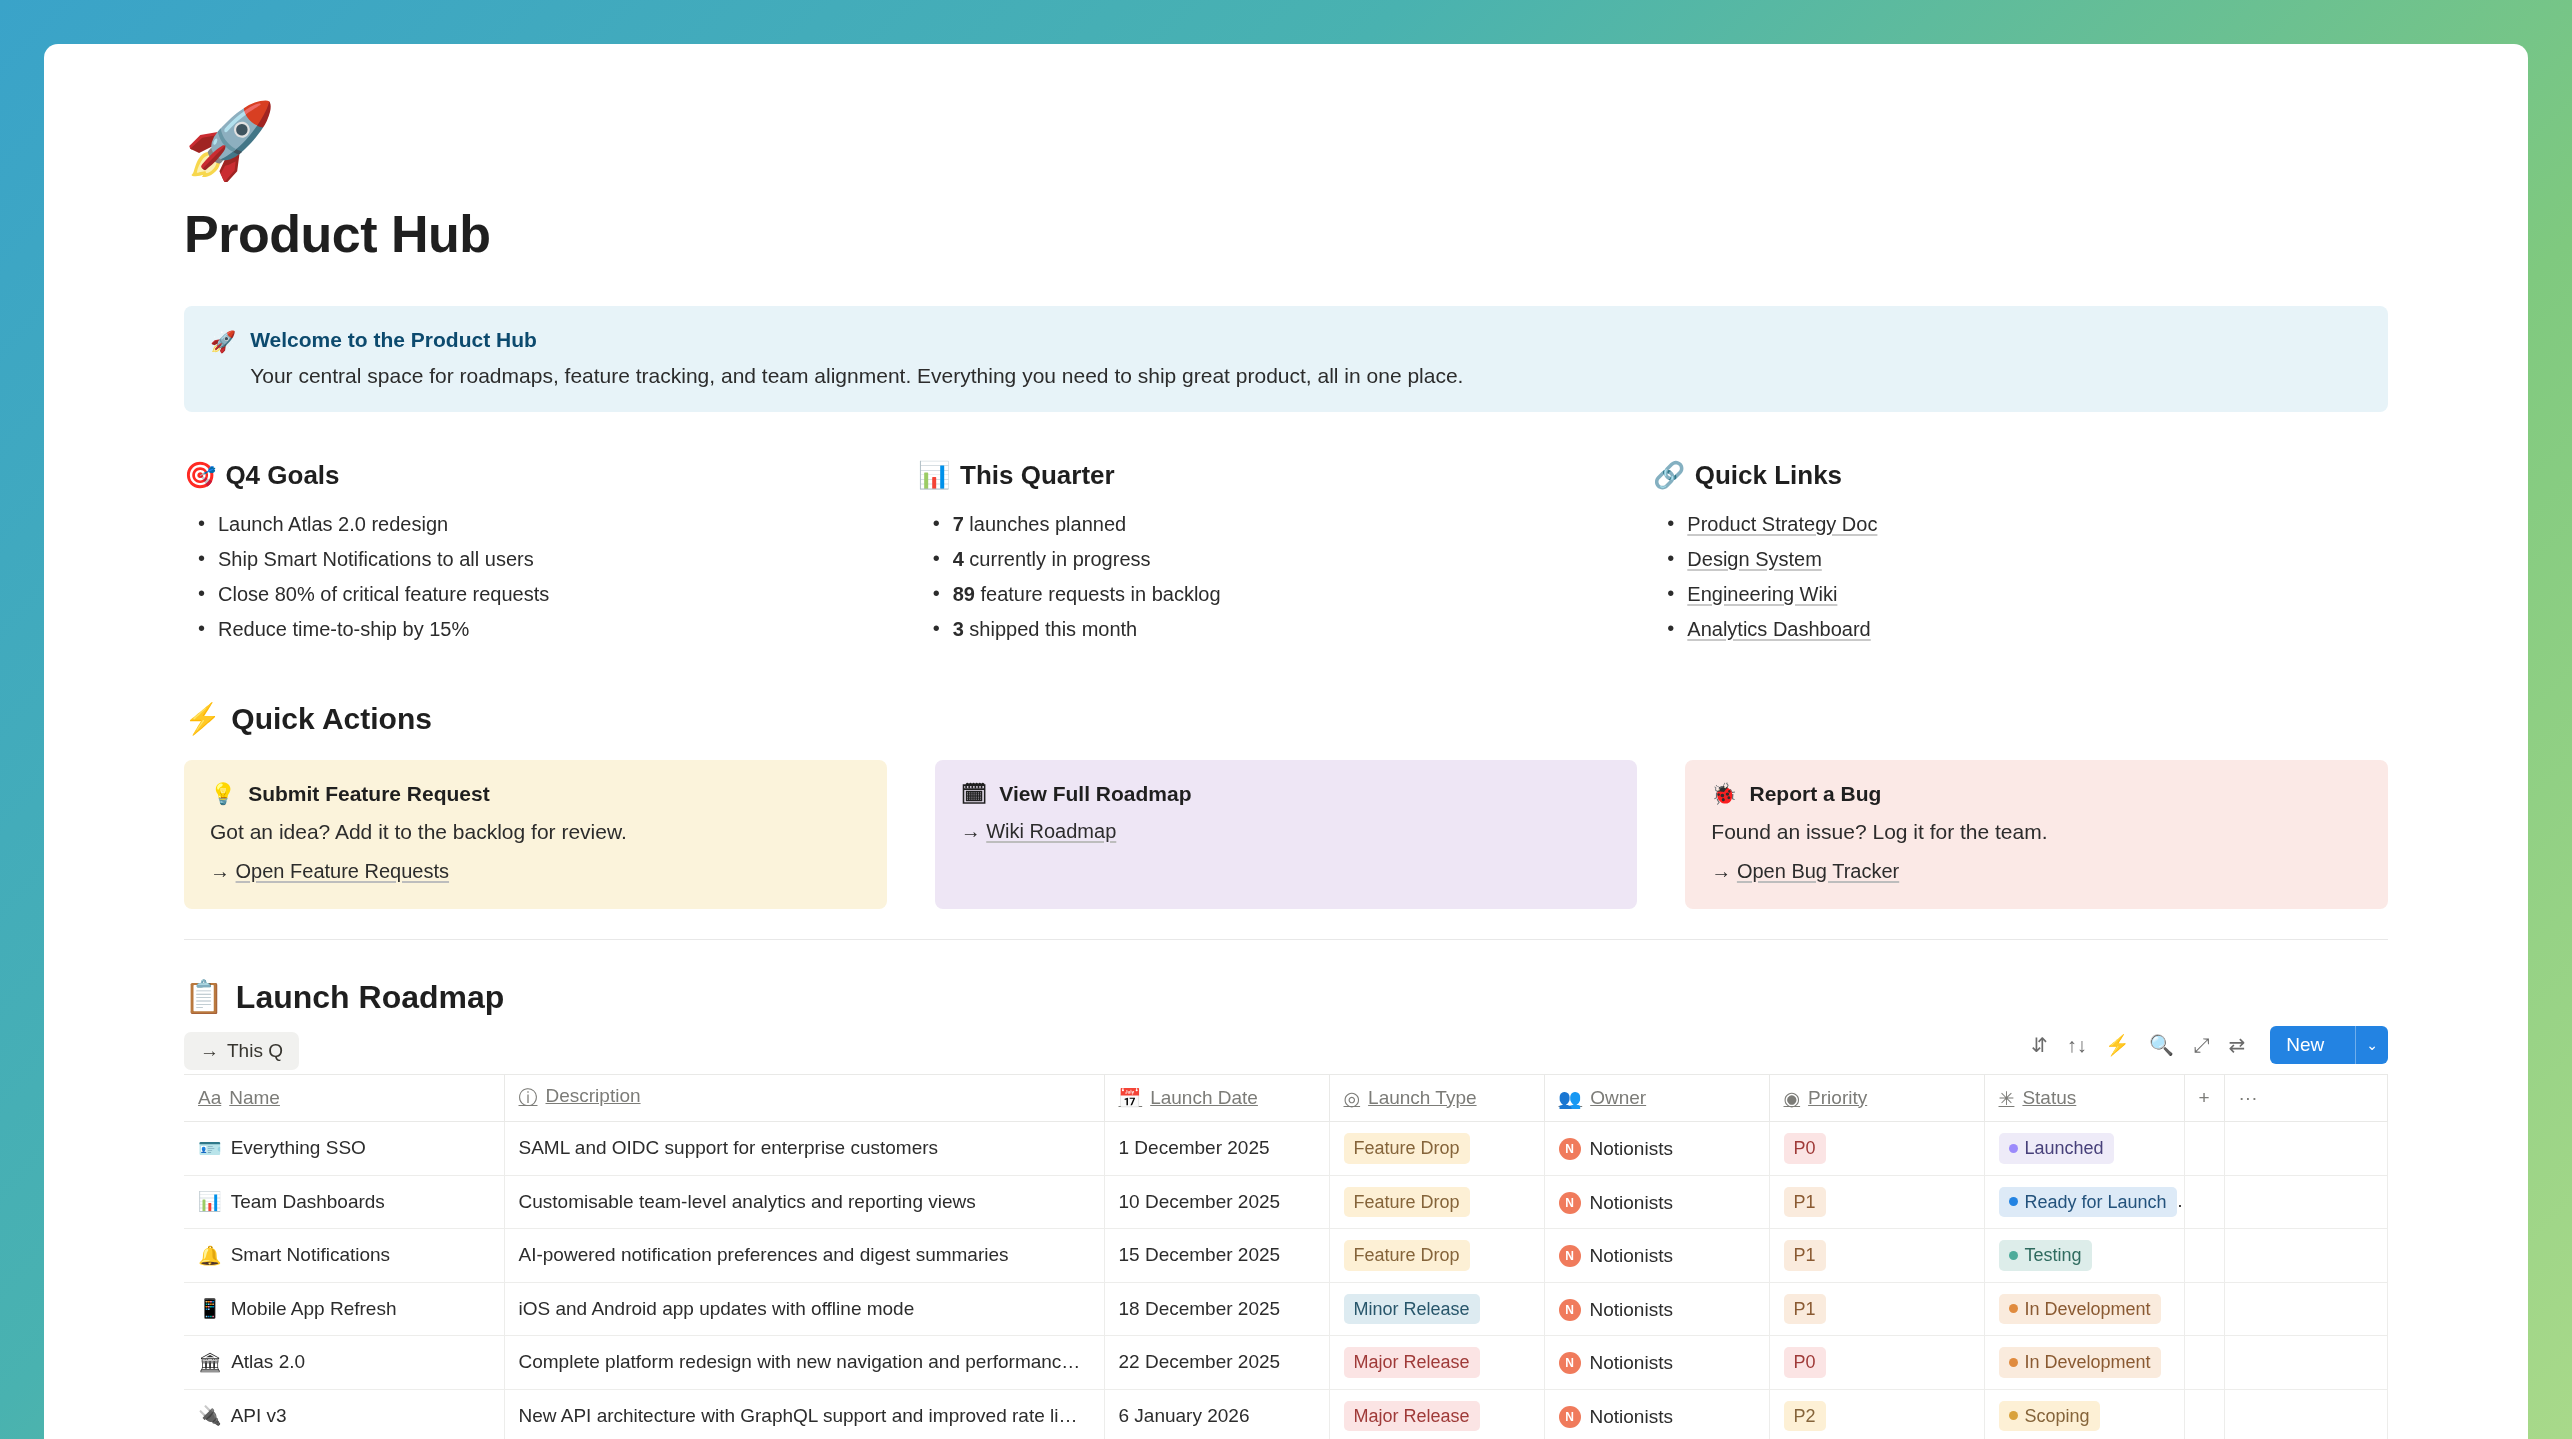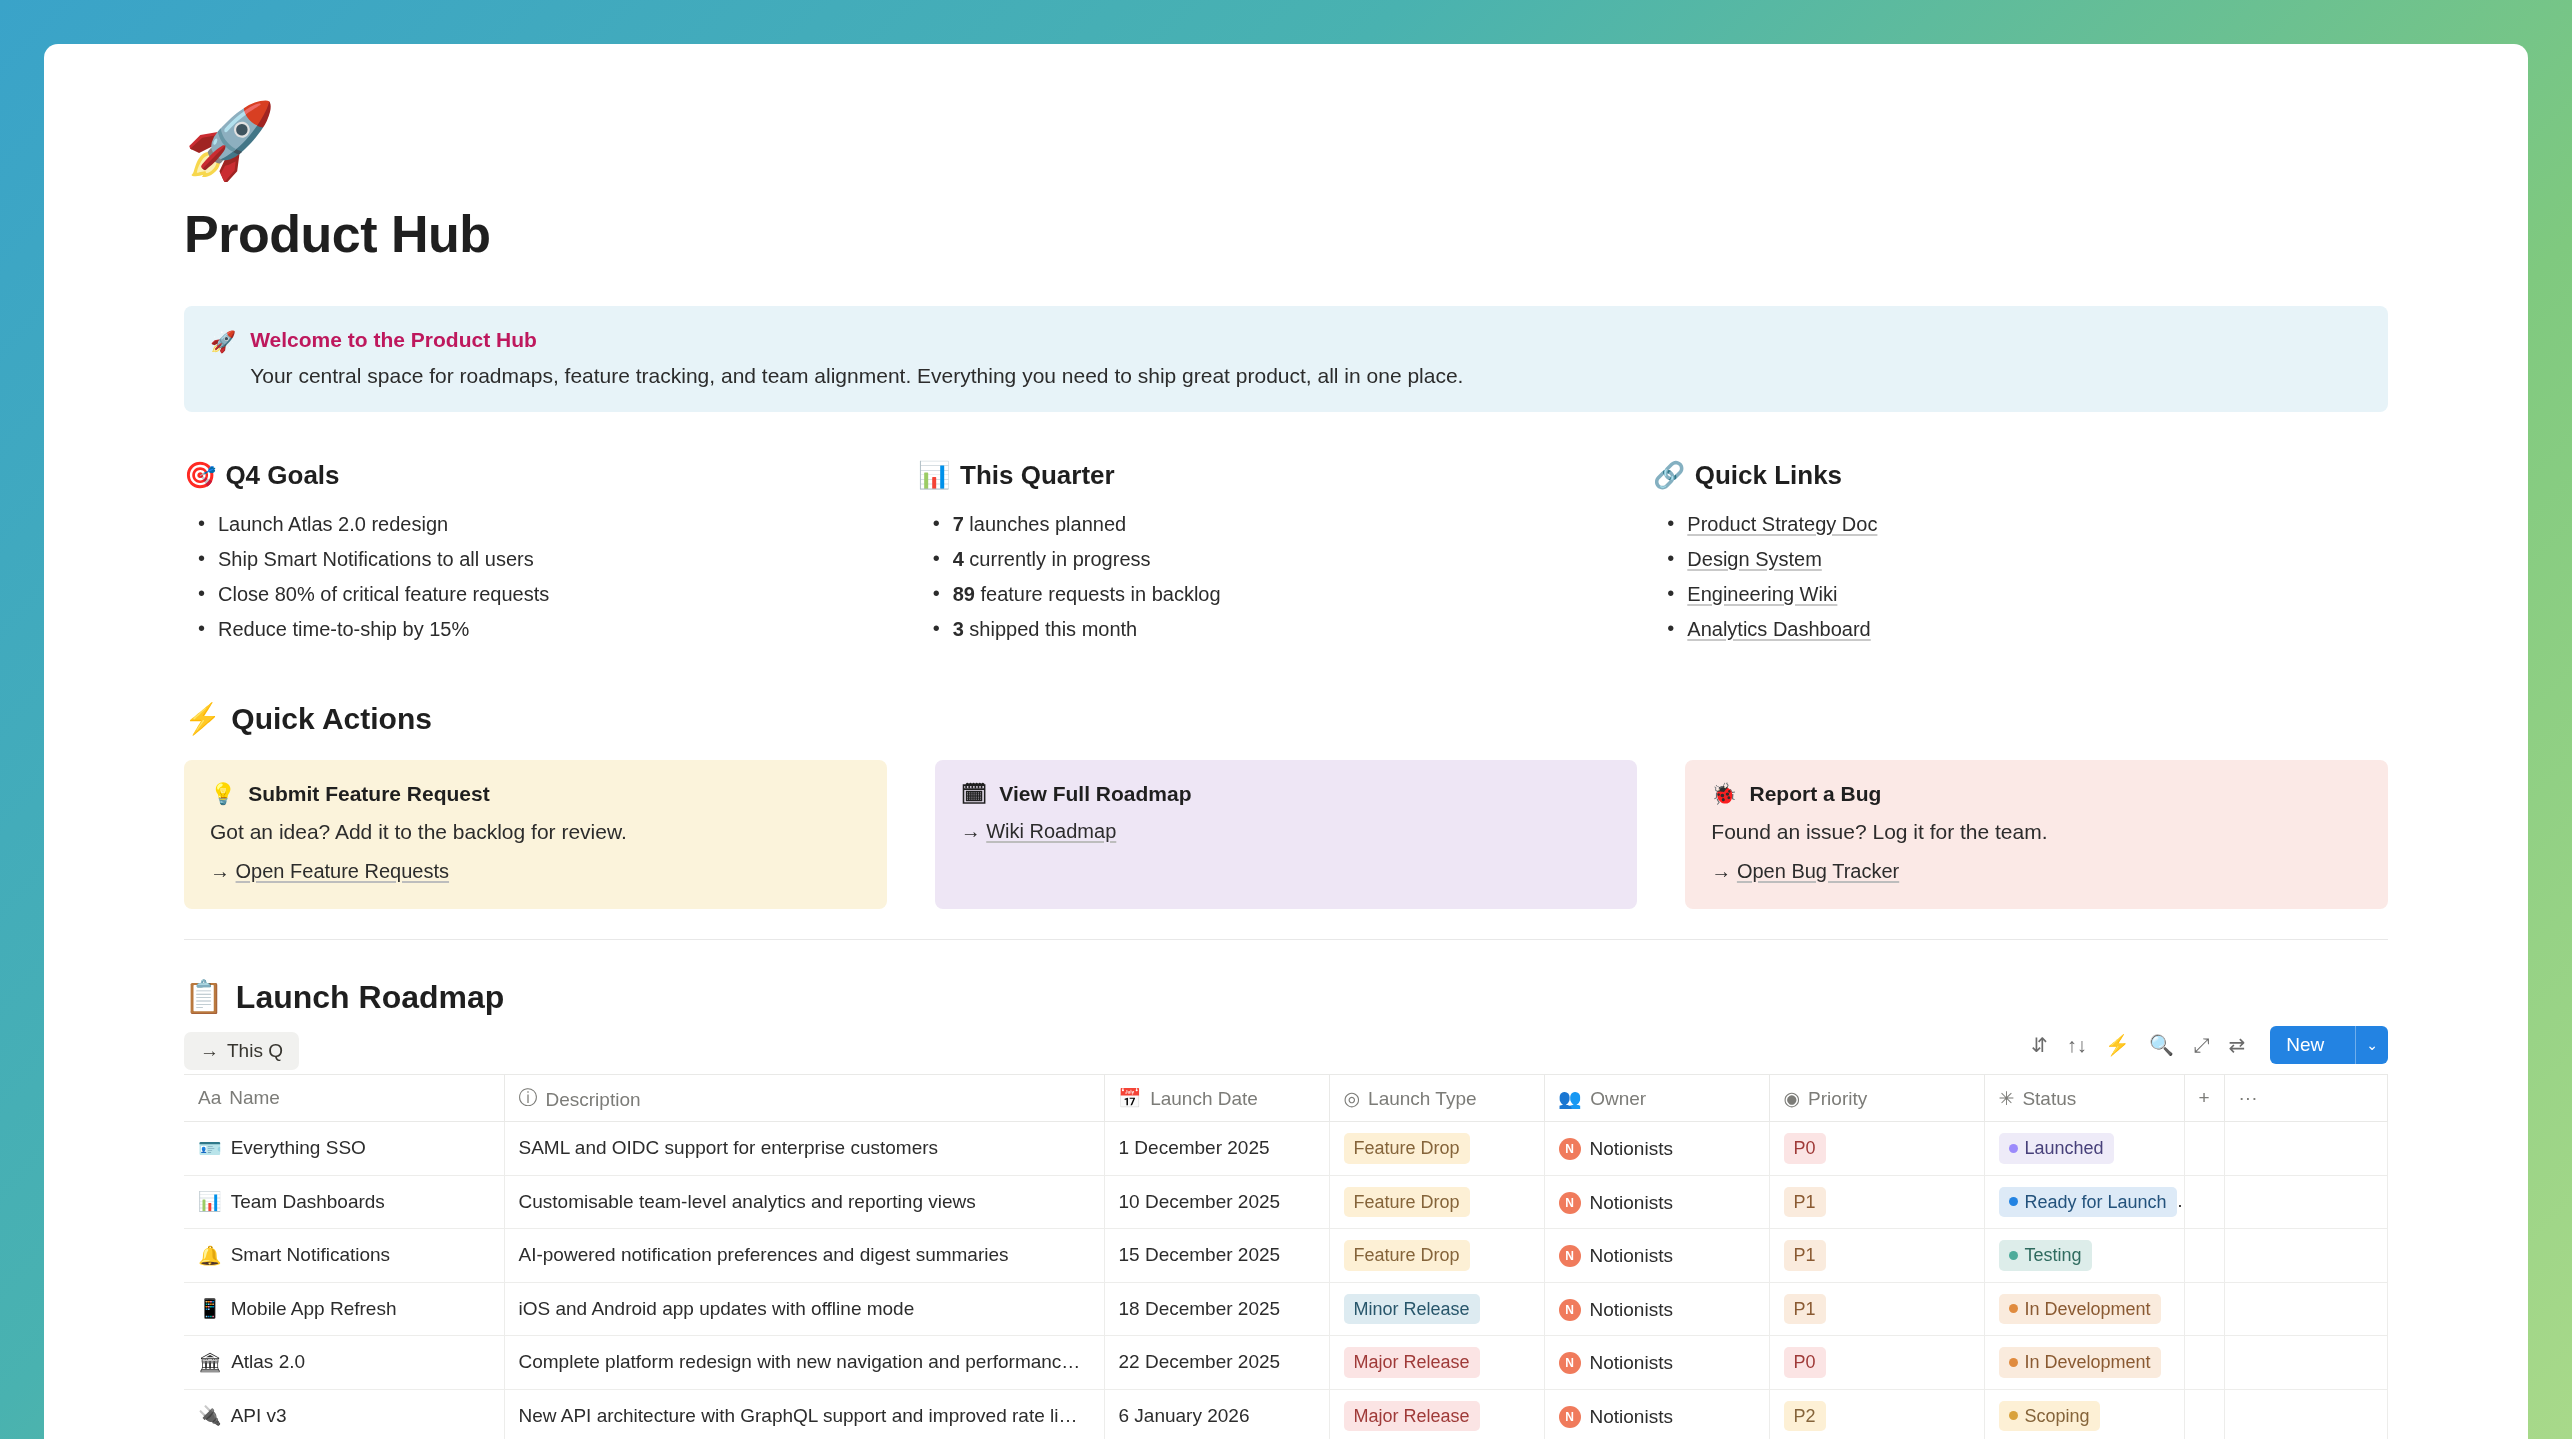--- a/index.html
+++ b/index.html
@@ -28,21 +28,21 @@
   
   .callout {
     background: #e7f3f8;
     border-radius: 8px;
     padding: 22px 26px 24px 26px;
     margin-bottom: 48px;
     display: flex;
     gap: 14px;
   }
   .callout-icon { font-size: 21px; line-height: 1.35; }
-  .callout-title { font-size: 21px; font-weight: bold; color: #be185d; margin-bottom: 12px; }
+  .callout-title { font-size: 21px; font-weight: bold; color: #0c4a6e; margin-bottom: 12px; }
   .callout-body { font-size: 21px; color: #2c2c2c; }
 
   
   .cols { display: flex; gap: 0; margin-bottom: 54px; }
   .col { width: 33.333%; padding-right: 40px; }
   .col h2 {
     font-size: 26px; font-weight: bold; color: #1f1f1f;
     margin-bottom: 16px;
     display: flex; align-items: center; gap: 9px;
   }
@@ -112,21 +112,21 @@
     font-size: 14px; display: flex; align-items: center;
   }
 
   table.db { width: 100%; border-collapse: collapse; table-layout: fixed; }
   table.db th {
     text-align: left; font-size: 19px; font-weight: normal; color: #7c7c78;
     padding: 10px 14px; border-top: 1px solid #e9e9e7; border-bottom: 1px solid #e9e9e7;
     border-right: 1px solid #e9e9e7;
     white-space: nowrap; overflow: hidden;
   }
-  table.db th .hwrap { display: flex; align-items: flex-end; gap: 8px; }
+  table.db th .hwrap { display: flex; align-items: flex-start; gap: 8px; text-decoration: underline; }
   table.db td {
     font-size: 19px; color: #2c2c2c;
     padding: 11px 14px; border-bottom: 1px solid #ededeb;
     border-right: 1px solid #ededeb;
     white-space: nowrap; overflow: hidden; text-overflow: ellipsis;
   }
   table.db td.name { font-weight: 500; }
   td .cellrow { display: flex; align-items: center; gap: 9px; }
   th.last, td.last { border-right: none; }
   .pill {

